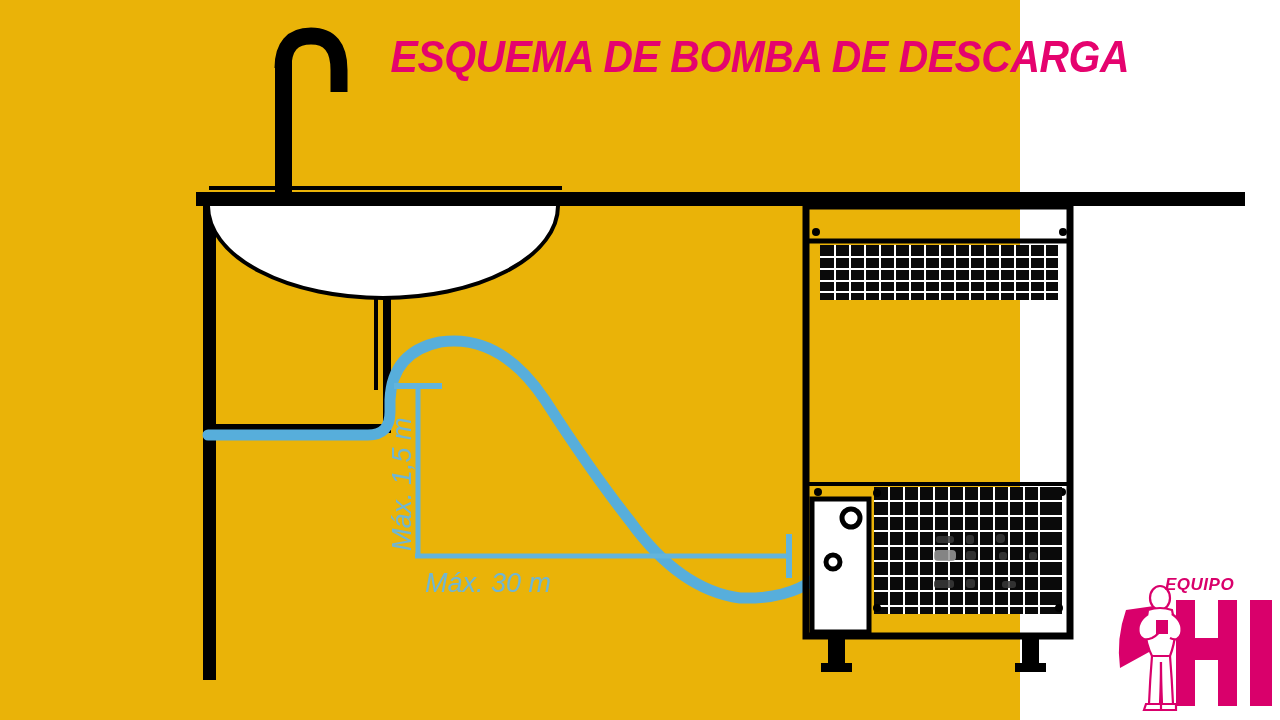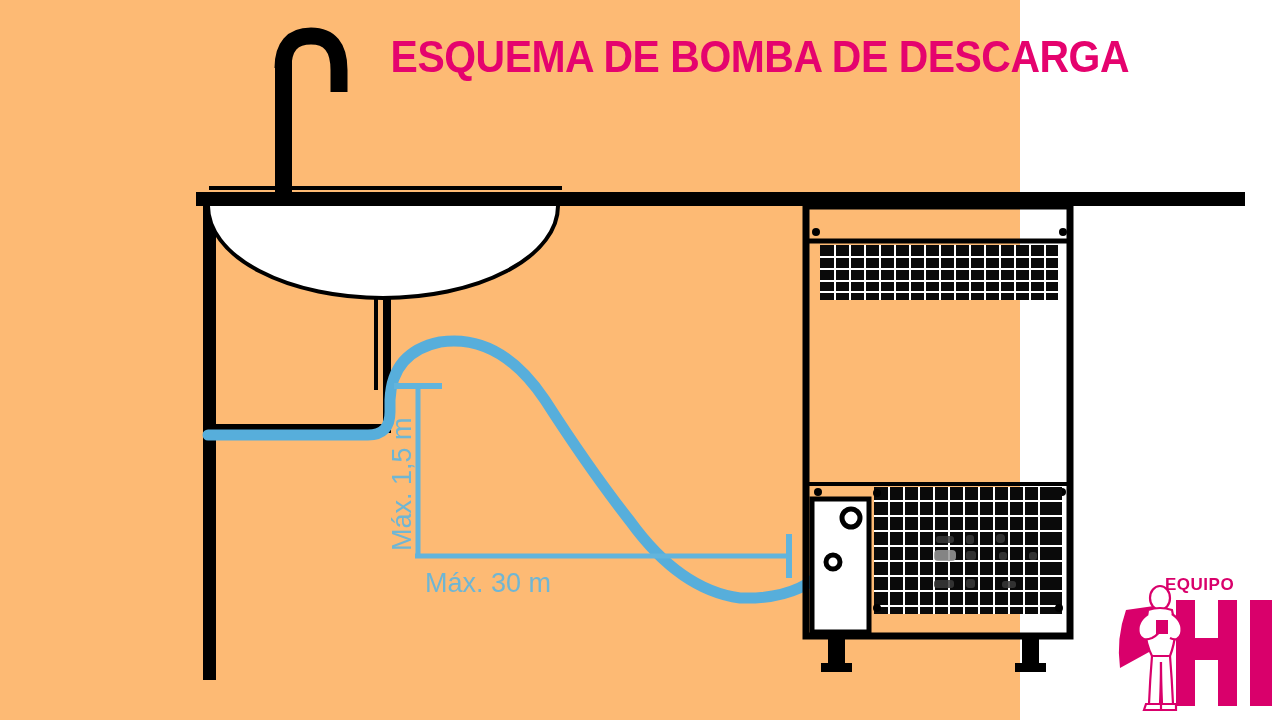--- a/index.html
+++ b/index.html
@@ -14,21 +14,22 @@
     overflow: hidden;
     font-family: "Liberation Sans", sans-serif;
     position: relative;
   }
   #diagram-root {
     position: absolute;
     left: 0;
     top: 0;
     width: 1020px;
     height: 720px;
-    background: #fdba74;
+    background: #eab308;
+    font-style: italic;
   }
   svg.scene {
     display: block;
     width: 1280px;
     height: 720px;
   }
   .title-text {
     font-family: "Liberation Sans", sans-serif;
     font-weight: bold;
     font-size: 44px;

